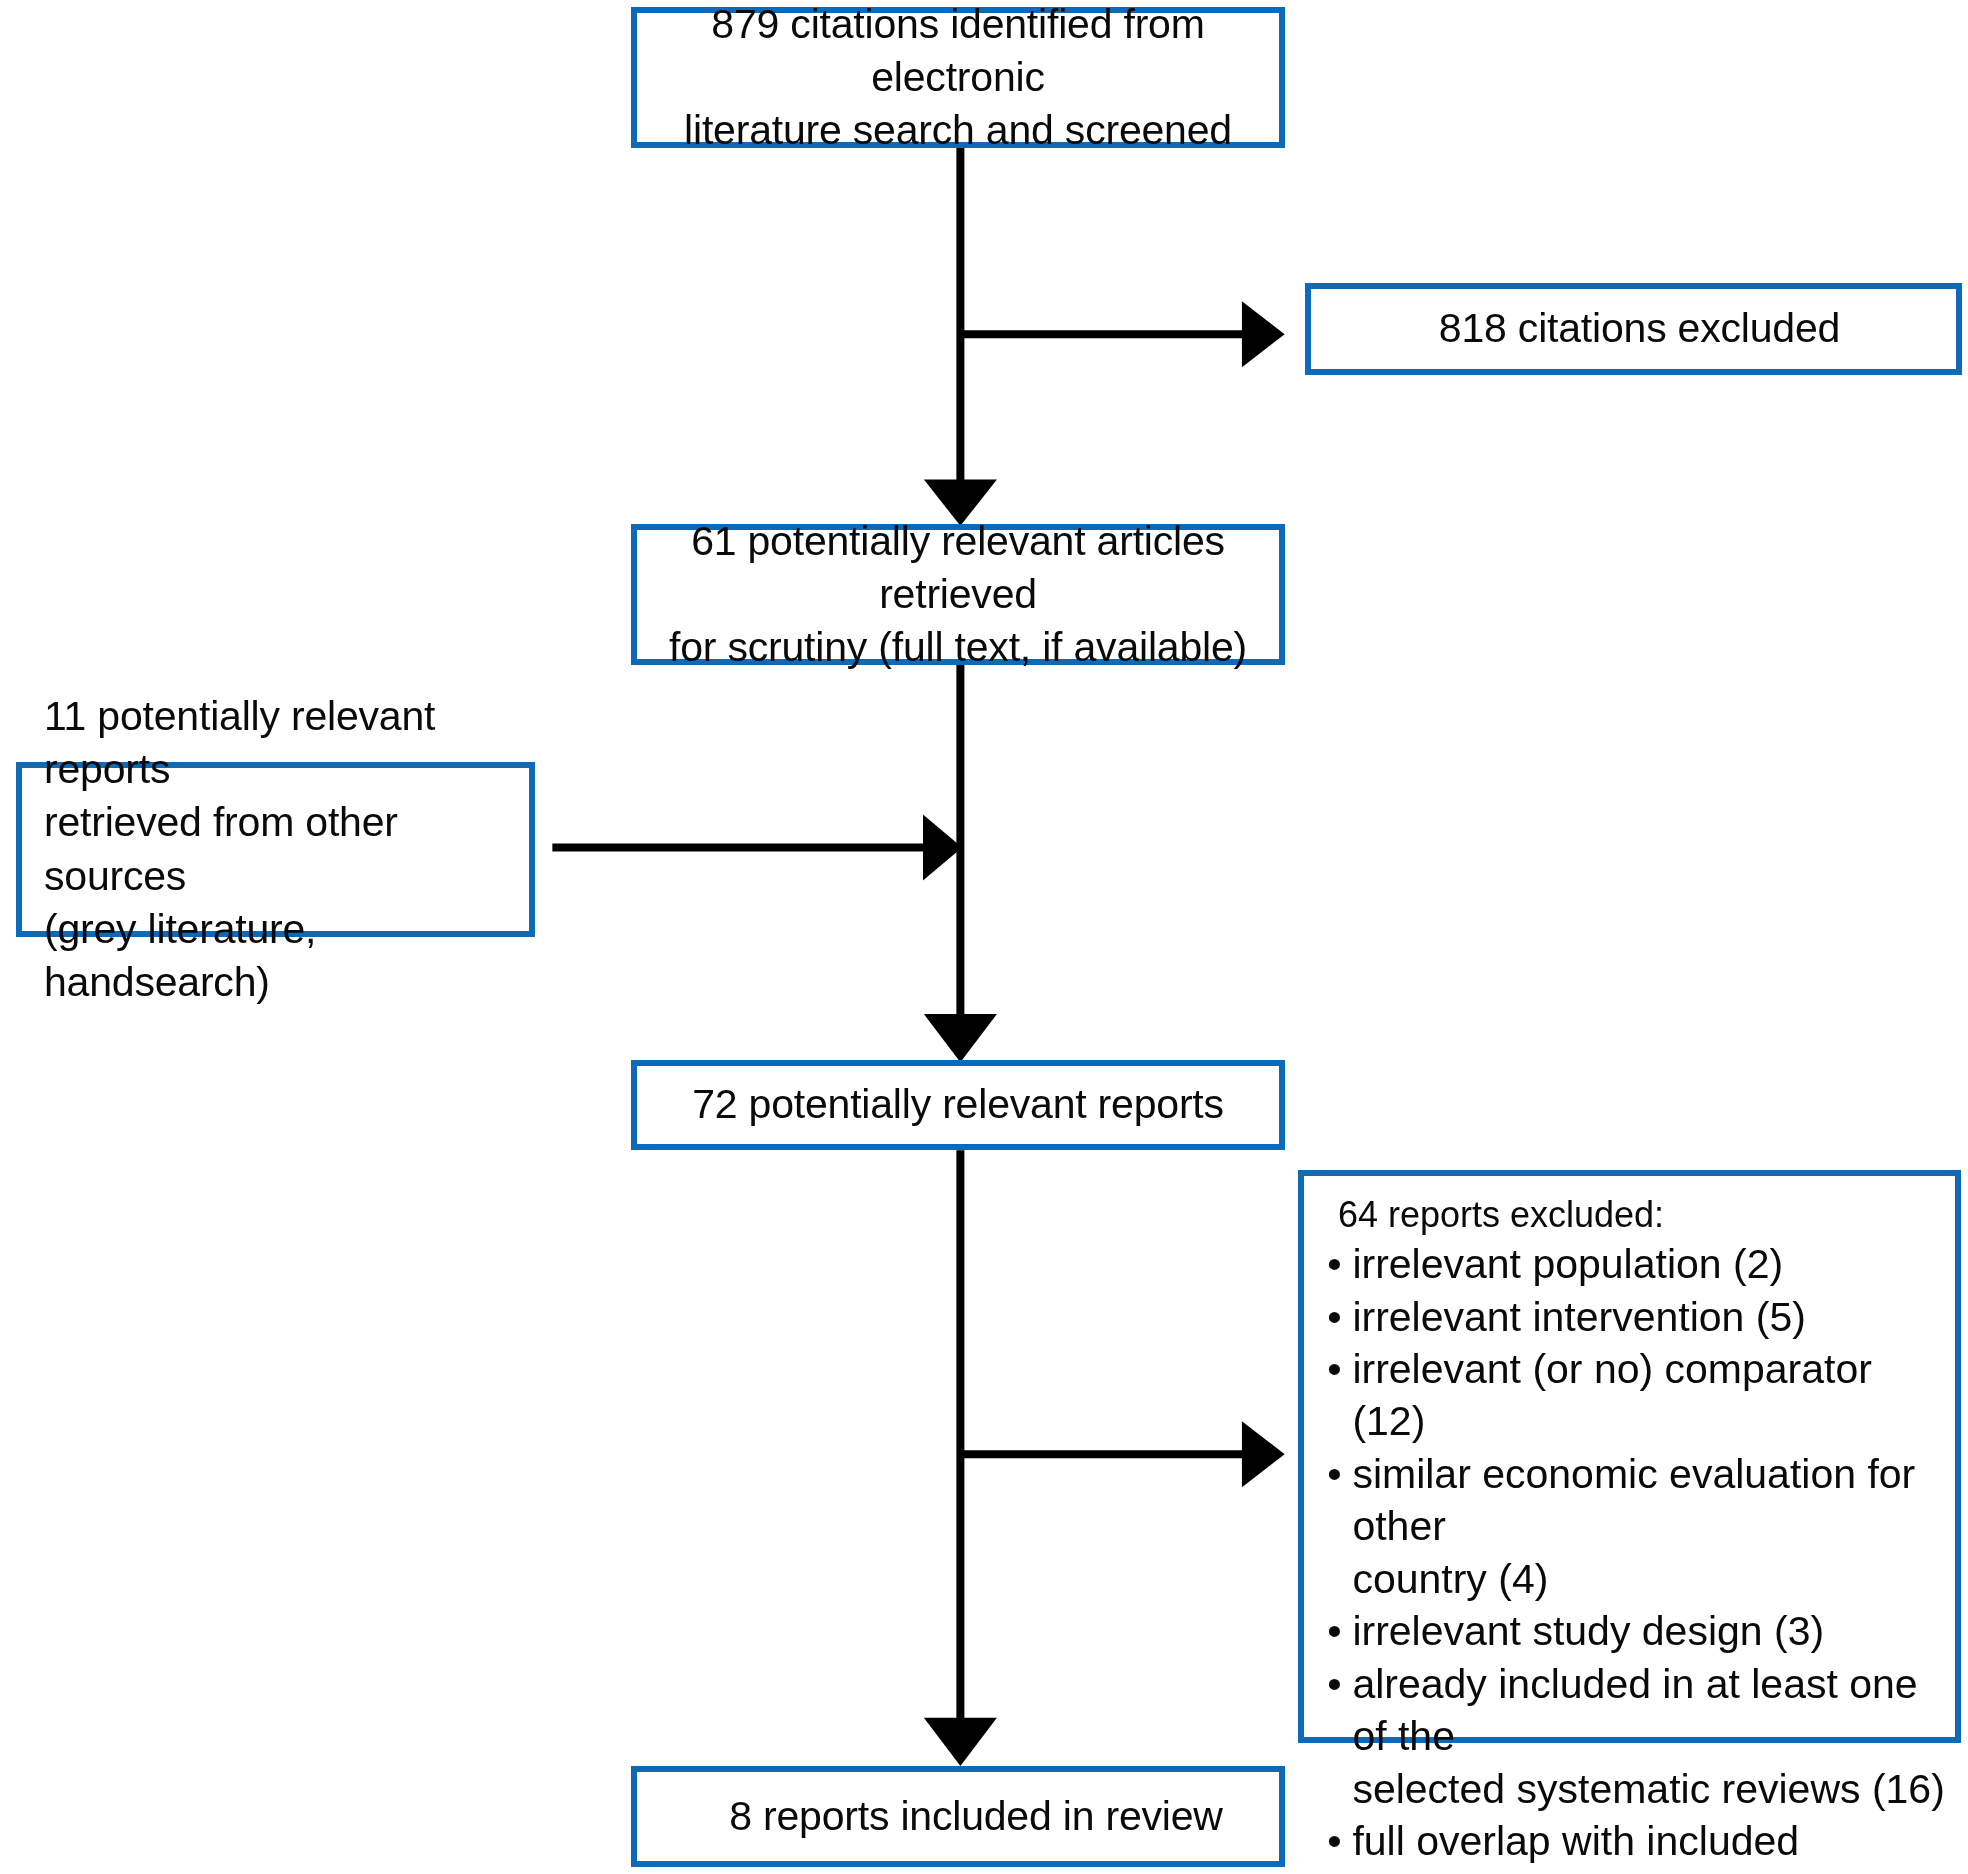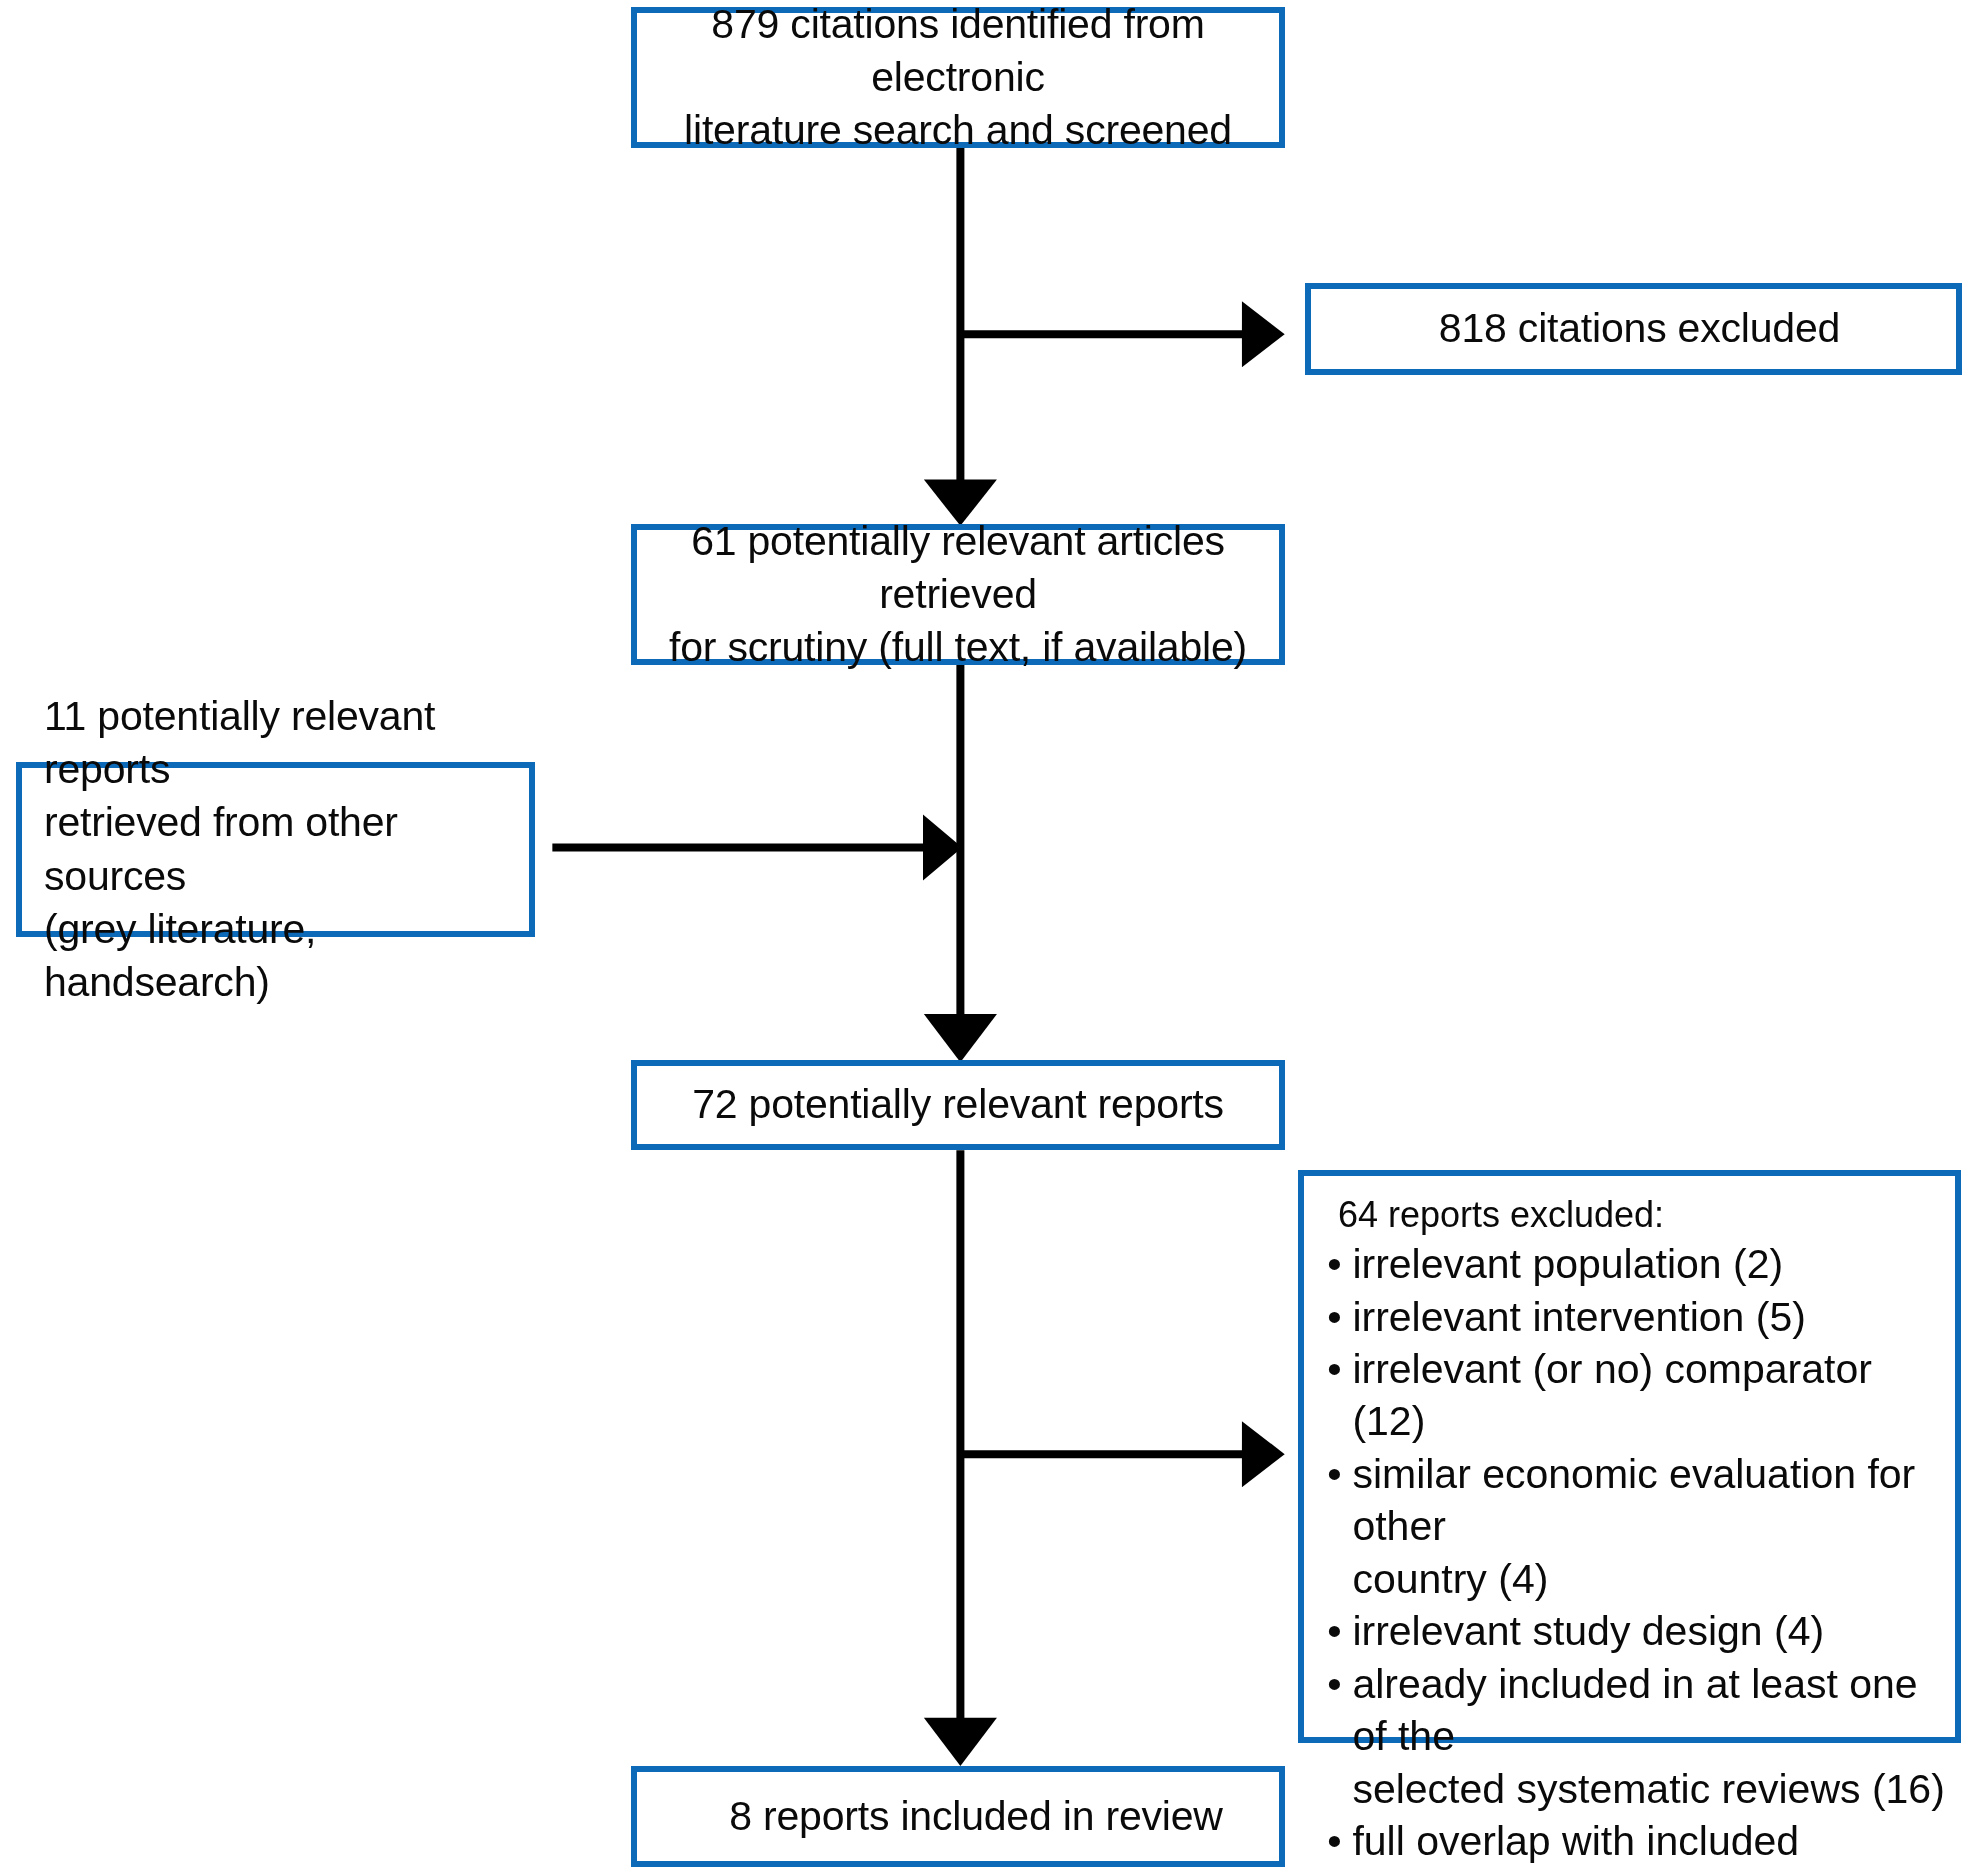--- a/index.html
+++ b/index.html
@@ -165,21 +165,21 @@
 
   <div class="node" id="node-excluded-reports">
     <div class="excl-wrap">
       <div class="excl-head">64 reports excluded:</div>
       <ul class="excl-list" id="excl-list">
           <li><span class="bullet">•</span><span style="white-space: pre-line;">irrelevant population (2)</span></li>
           <li><span class="bullet">•</span><span style="white-space: pre-line;">irrelevant intervention (5)</span></li>
           <li><span class="bullet">•</span><span style="white-space: pre-line;">irrelevant (or no) comparator (12)</span></li>
           <li><span class="bullet">•</span><span style="white-space: pre-line;">similar economic evaluation for other
   country (4)</span></li>
-          <li><span class="bullet">•</span><span style="white-space: pre-line;">irrelevant study design (4)</span></li>
+          <li><span class="bullet">•</span><span style="white-space: pre-line;">irrelevant study design (3)</span></li>
           <li><span class="bullet">•</span><span style="white-space: pre-line;">already included in at least one of the
   selected systematic reviews (16)</span></li>
           <li><span class="bullet">•</span><span style="white-space: pre-line;">full overlap with included systematic
   review (8)</span></li>
         </ul>
     </div>
   </div>
 
   <div class="node" id="node-included">
     <div class="txt">8 reports included in review</div>

